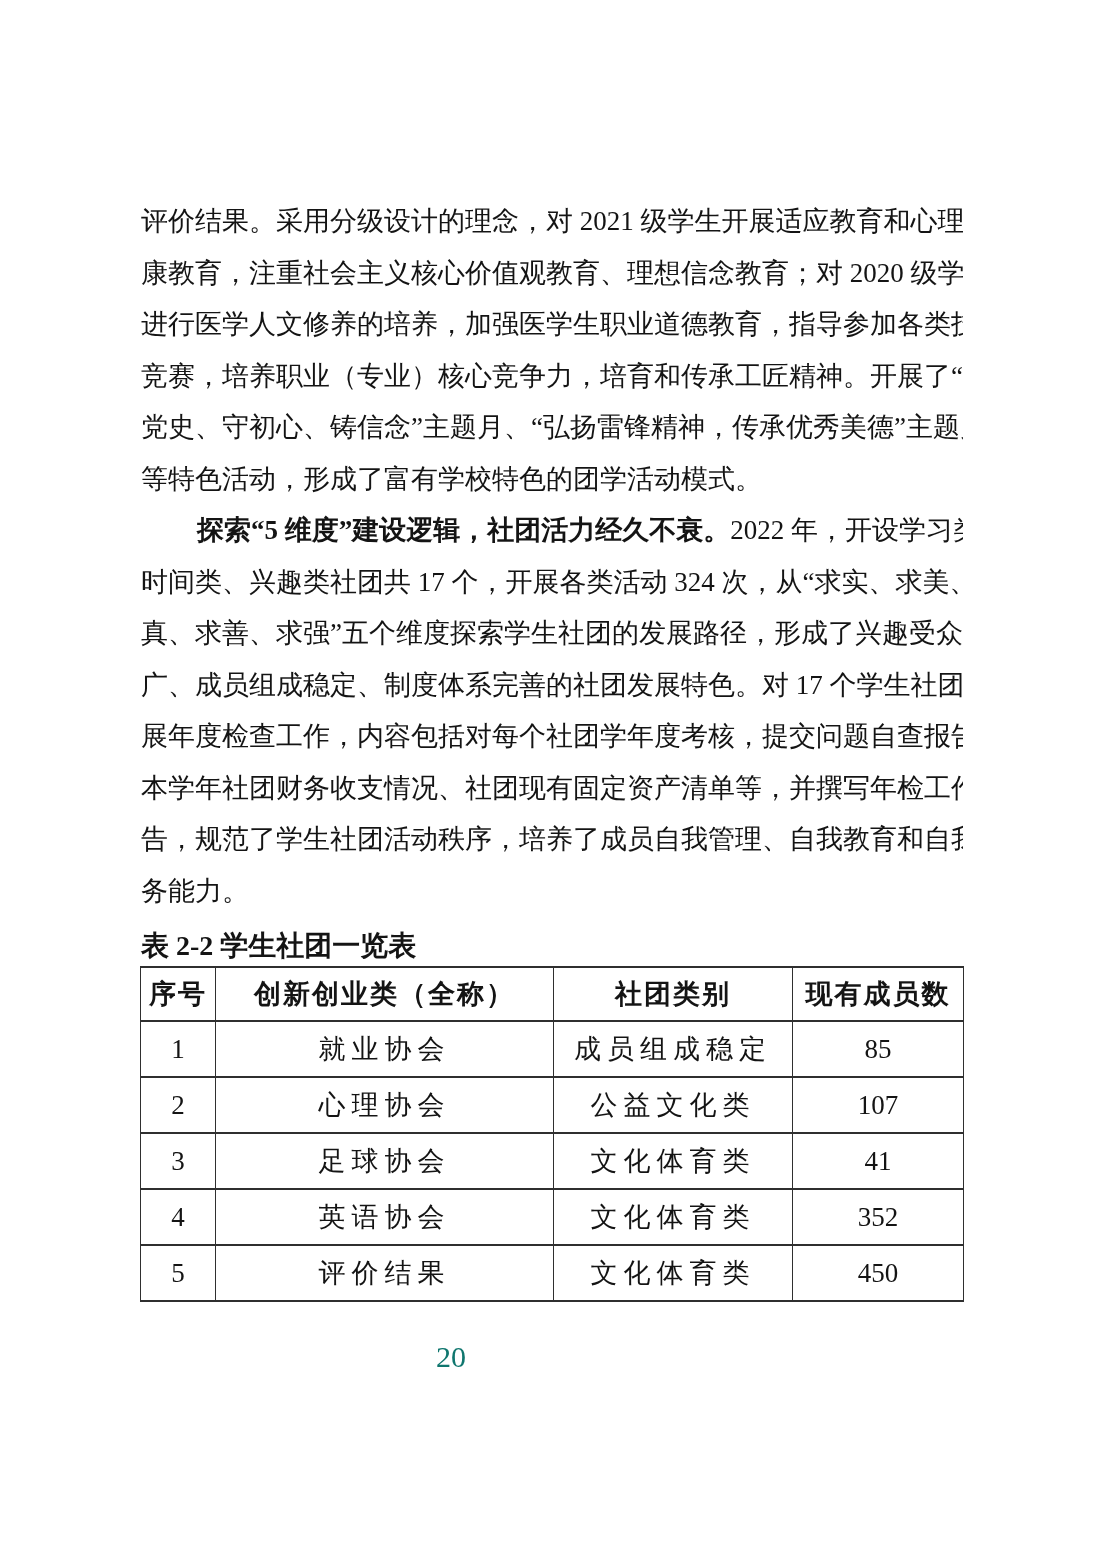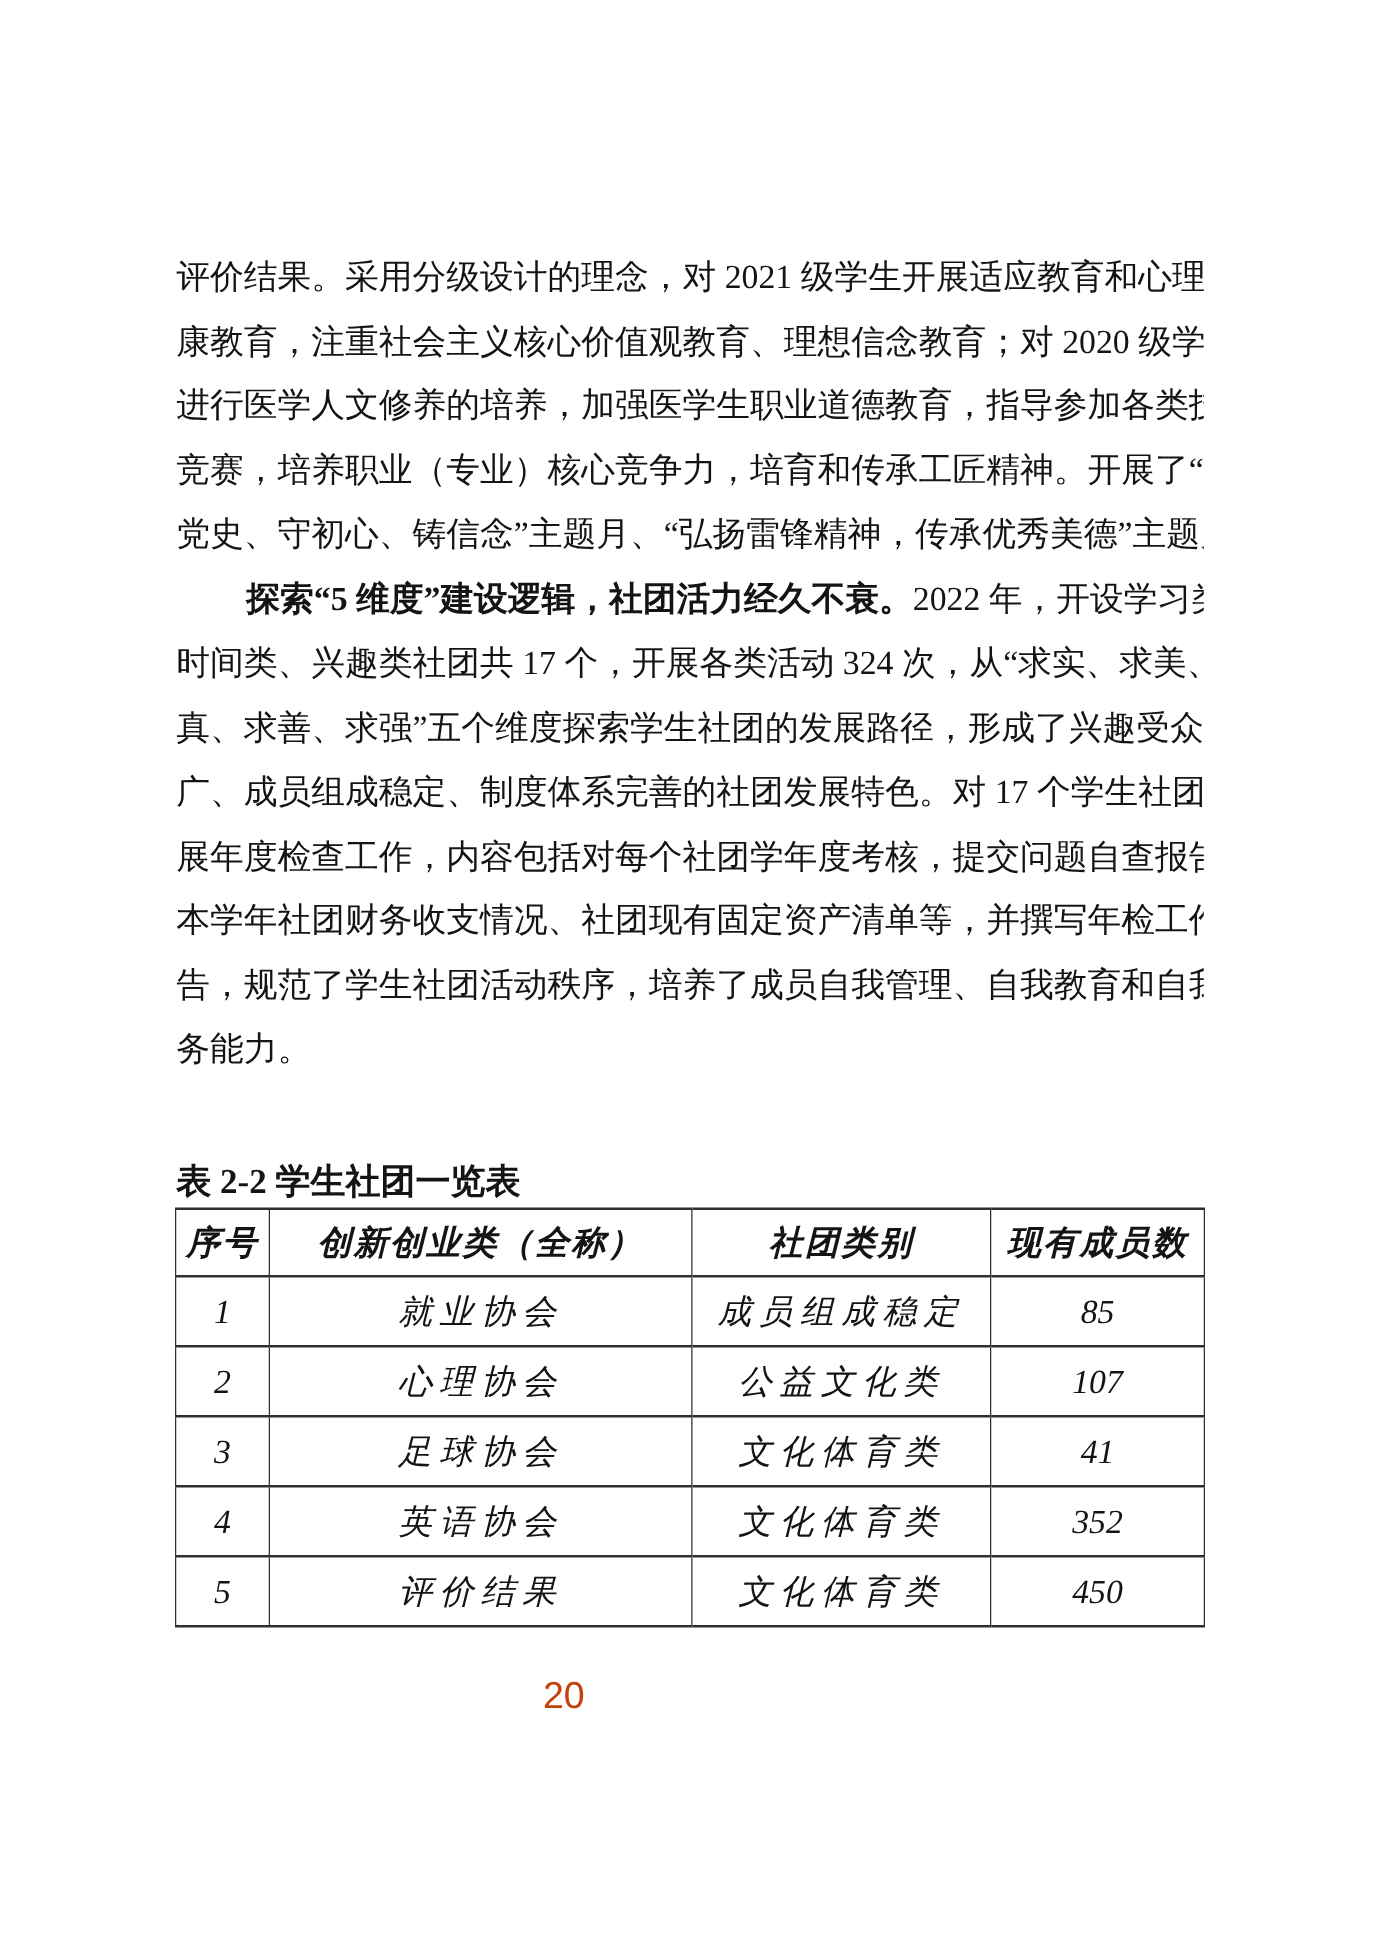--- a/index.html
+++ b/index.html
@@ -64,21 +64,20 @@
   table.clubs th,
   table.clubs td {
     border-left: 1px solid #2f2f2f;
     border-right: 1px solid #2f2f2f;
     border-top: 2px solid #2f2f2f;
     border-bottom: 2px solid #2f2f2f;
     text-align: center;
     vertical-align: middle;
     padding: 0;
     font-weight: normal;
-    font-style: italic;
   }
   table.clubs thead th {
     height: 52px;
     font-weight: bold;
     letter-spacing: 2px;
   }
   table.clubs tbody td {
     height: 54px;
   }
   td.zh {
@@ -86,37 +85,38 @@
   }
   td.no, td.num {
     letter-spacing: 0;
   }
   .page-number {
     position: absolute;
     left: 0;
     top: 1340px;
     width: 902px;
     text-align: center;
-    font-family: Liberation Sans, sans-serif;
+    font-family: Liberation Serif, serif;
     font-size: 30px;
-    color: #c2410c;
+    color: #0f766e;
   }
 </style>
 </head>
 <body>
 
 <div class="page">
 
   <div class="body-text">
 
     <div class="line">评价结果。采用分级设计的理念，对 2021 级学生开展适应教育和心理健</div>
     <div class="line">康教育，注重社会主义核心价值观教育、理想信念教育；对 2020 级学生</div>
     <div class="line">进行医学人文修养的培养，加强医学生职业道德教育，指导参加各类技能</div>
     <div class="line">竞赛，培养职业（专业）核心竞争力，培育和传承工匠精神。开展了“学</div>
     <div class="line">党史、守初心、铸信念”主题月、“弘扬雷锋精神，传承优秀美德”主题月</div>
+    <div class="line para-end">等特色活动，形成了富有学校特色的团学活动模式。</div>
 
     <div class="line indent"><b>探索“5 维度”建设逻辑，社团活力经久不衰。</b><span>2022 年，开设学习类、</span></div>
     <div class="line">时间类、兴趣类社团共 17 个，开展各类活动 324 次，从“求实、求美、求</div>
     <div class="line">真、求善、求强”五个维度探索学生社团的发展路径，形成了兴趣受众面</div>
     <div class="line">广、成员组成稳定、制度体系完善的社团发展特色。对 17 个学生社团开</div>
     <div class="line">展年度检查工作，内容包括对每个社团学年度考核，提交问题自查报告、</div>
     <div class="line">本学年社团财务收支情况、社团现有固定资产清单等，并撰写年检工作报</div>
     <div class="line">告，规范了学生社团活动秩序，培养了成员自我管理、自我教育和自我服</div>
     <div class="line para-end">务能力。</div>
   </div>

